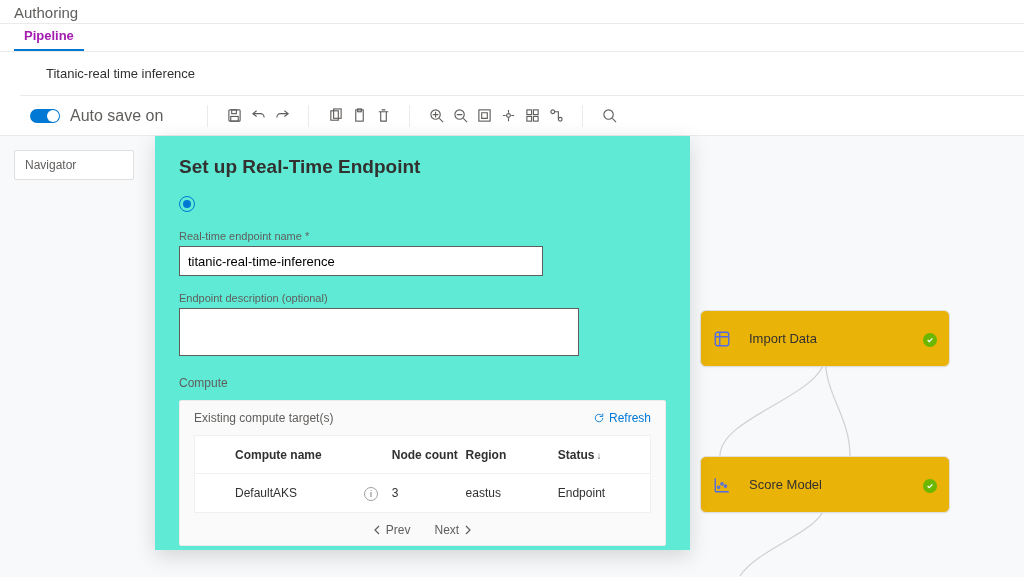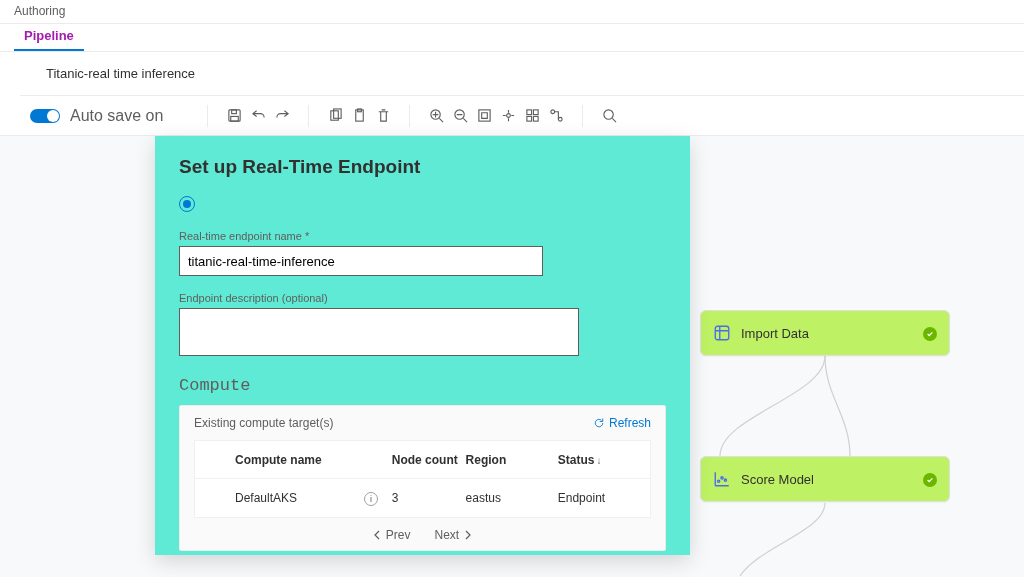--- a/index.html
+++ b/index.html
@@ -1,19 +1,19 @@
 <!DOCTYPE html>
 <html><head>
 <meta charset="utf-8">
 <style>
   * { box-sizing: border-box; font-family: "Segoe UI", Arial, sans-serif; }
   html, body { margin: 0; padding: 0; width: 1024px; height: 577px; background: #ffffff; overflow: hidden; color: #323130; }
 
   
-  .bar-authoring { height: 24px; padding: 4px 14px 0; font-size: 12px; color: #605e5c; border-bottom: 1px solid #edebe9; }
+  .bar-authoring { height: 24px; padding: 4px 14px 0; font-size: 15px; color: #605e5c; border-bottom: 1px solid #edebe9; }
   .tabs-row { display: flex; align-items: flex-end; height: 28px; padding-left: 14px; border-bottom: 1px solid #edebe9; }
   .tab { font-size: 13px; padding: 0 10px 6px; color: #605e5c; cursor: pointer; }
   .tab.active { color: #a21caf; font-weight: 600; border-bottom: 2px solid #0078d4; }
 
   
   .pipeline-name-bar { display: flex; align-items: center; height: 44px; padding-left: 26px; font-size: 13px; border-bottom: 1px solid #edebe9; margin-left: 20px; }
   .gear-mini { margin-left: 10px; color: #a19f9d; }
 
   
   .toolbar-row { display: flex; align-items: center; height: 40px; padding-left: 30px; gap: 10px; border-bottom: 1px solid #edebe9; background: #ffffff; }
@@ -23,21 +23,21 @@
   .tb-group { display: flex; align-items: center; height: 40px; }
   .tb-sep { width: 1px; height: 22px; background: #edebe9; margin: 0 4px; }
   .tb-icon { width: 24px; height: 24px; display: flex; align-items: center; justify-content: center; color: #605e5c; cursor: pointer; }
   .tb-icon svg { width: 15px; height: 15px; }
 
   
   .canvas-area { position: relative; height: calc(577px - 24px - 28px - 44px - 40px); background: #f8f9fa; }
   .navigator-panel { position: absolute; left: 14px; top: 14px; width: 120px; height: 30px; background: #fff; border: 1px solid #e1dfdd; border-radius: 2px; display: flex; align-items: center; padding-left: 10px; font-size: 12px; color: #605e5c; }
 
   
-  .pipeline-node { position: absolute; width: 250px; height: 46px; background: #bef264; border: 1px solid #e1dfdd; border-radius: 6px; display: flex; align-items: center; padding: 0 12px; box-shadow: 0 1px 2px rgba(0,0,0,0.04); }
+  .pipeline-node { position: absolute; width: 250px; height: 57px; background: #eab308; border: 1px solid #e1dfdd; border-radius: 6px; display: flex; align-items: center; padding: 0 12px; box-shadow: 0 1px 2px rgba(0,0,0,0.04); gap: 8px; }
   .pipeline-node .node-icon { width: 18px; height: 18px; margin-right: 10px; display:flex; align-items:center; justify-content:center; }
   .pipeline-node .node-label { font-size: 13px; color: #323130; }
   .pipeline-node .node-status { margin-left: auto; }
   .status-dot { width: 14px; height: 14px; border-radius: 50%; background: #6bb700; display: inline-flex; align-items:center; justify-content:center; }
   .status-dot svg { width: 8px; height: 8px; }
 
   
   .modal { position: absolute; left: 155px; top: 0; width: 535px; background: #5eead4; box-shadow: 0 6px 20px rgba(0,0,0,0.15); padding: 20px 24px 4px 24px; }
   .modal h2 { margin: 0 0 18px 0; font-size: 19px; font-weight: 600; }
   .radio-row { display: flex; align-items: center; gap: 18px; font-size: 13px; margin-bottom: 18px; }
@@ -180,20 +180,23 @@
     <div class="tb-icon">
         <svg viewBox="0 0 16 16">
           <circle cx="7" cy="7" r="5"></circle>
           <path d="M11 11l4 4"></path>
         </svg>
       </div>
   </div>
 </div>
 
 <div class="canvas-area">
+  <div class="navigator-panel">
+    <span>Navigator</span>
+  </div>
 
   <svg style="position:absolute;left:0;top:0;width:100%;height:100%;pointer-events:none;">
     <path d="M825 220 C825 260, 720 280, 720 320" stroke="#d0d0d0" fill="none"></path>
     <path d="M825 220 C825 260, 850 280, 850 320" stroke="#d0d0d0" fill="none"></path>
     <path d="M825 367 C825 395, 760 410, 740 440" stroke="#d0d0d0" fill="none"></path>
   </svg>
 
   <div class="pipeline-node" style="left:700px; top:174px;">
     <span class="node-icon" style="color:#4f6bed;">
       <svg viewBox="0 0 16 16">
@@ -242,21 +245,21 @@
     </div>
 
     <div class="field-label">Real-time endpoint name *</div>
     <input class="text-input" value="titanic-real-time-inference" style="">
 
     <div class="spacer-md"></div>
     <div class="field-label">Endpoint description (optional)</div>
     <textarea class="desc-input" style=""></textarea>
 
     <div class="spacer-md"></div>
-    <div class="field-label" style="font-size:17px;font-family:Liberation Mono, monospace;">Compute</div>
+    <div class="field-label" style="font-size:12px;">Compute</div>
 
     <div class="compute-box">
       <div class="compute-box-hdr">
         <span>Existing compute target(s)</span>
         <span class="refresh-link">
           <svg viewBox="0 0 16 16">
               <path d="M13 8a5 5 0 11-1.5-3.5M13 2v4h-4"></path>
             </svg>
           <span>Refresh</span>
         </span>

